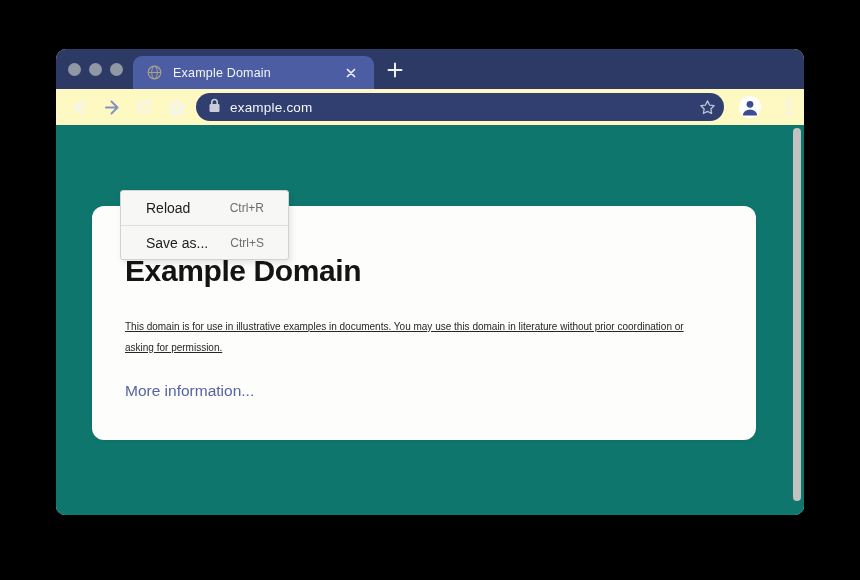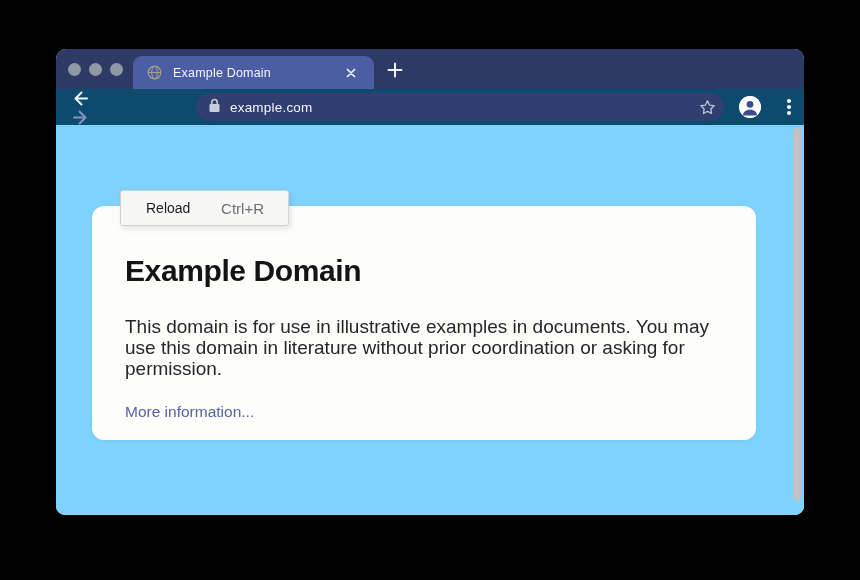--- a/index.html
+++ b/index.html
@@ -20,64 +20,64 @@
   .tab-favicon { width:15px; height:15px; flex:0 0 auto; }
   .tab-title { margin-left:11px; font-size:12.5px; color:#f3f5fa; letter-spacing:.2px;
                white-space:nowrap; overflow:hidden; flex:1 1 auto; }
   .tab-close { width:18px; height:18px; display:flex; align-items:center;
                justify-content:center; cursor:pointer; flex:0 0 auto; }
 
   .new-tab { position:absolute; left:330px; top:12px; width:18px; height:18px;
              display:flex; align-items:center; justify-content:center; cursor:pointer; }
 
   
-  .toolbar { position:relative; height:36px; background:#0c4a6e;
-             display:flex; padding-left:12px;flex-direction:column; }
+  .toolbar { position:relative; height:36px; background:#fef9c3;
+             display:flex; align-items:center; padding-left:12px; }
   .tool-btn { width:24px; height:24px; margin-right:8px; display:flex;
               align-items:center; justify-content:center; cursor:pointer; }
 
   .address-bar { position:absolute; left:140px; top:4px; width:528px; height:28px;
                  border-radius:14px; background:#303e70; display:flex;
                  align-items:center; padding:0 12px; cursor:text; }
   .url-text { margin-left:9px; font-size:13.5px; color:#f4f6fa; letter-spacing:.2px; }
   .star-btn { position:absolute; right:7px; top:4px; width:20px; height:20px;
               display:flex; align-items:center; justify-content:center; cursor:pointer; }
 
   .avatar-btn { position:absolute; left:683px; top:7px; width:22px; height:22px;
                 border-radius:50%; background:#fff; overflow:hidden; cursor:pointer; }
   .menu-dots { position:absolute; left:722px; top:7px; width:22px; height:22px;
                display:flex; flex-direction:column; align-items:center;
                justify-content:center; gap:2.5px; cursor:pointer; }
   .menu-dots i { width:3.5px; height:3.5px; border-radius:50%; background:#f0f2f8; }
 
   
-  .content { position:relative; height:390px; background:#7dd3fc; }
+  .content { position:relative; height:390px; background:#0f766e; }
 
   .scroll-track { position:absolute; right:0; top:0; width:14px; height:100%; }
   .scroll-thumb { position:absolute; right:3px; top:3px; width:8px; height:373px;
                   border-radius:4px; background:#c2c2c2; }
 
   .card { position:absolute; left:36px; top:81px; width:664px; height:234px;
           background:#fdfdfc; border-radius:12px;
           box-shadow:0 1px 4px rgba(0,0,0,0.05); padding:48px 40px 0 33px; }
   .card h1 { font-size:30px; font-weight:700; color:#141414; letter-spacing:-0.4px; }
-  .card p  { margin-top:28px; font-size:19px; line-height:21px; color:#272727;
-             max-width:585px; }
+  .card p  { margin-top:28px; font-size:10px; line-height:21px; color:#272727;
+             max-width:585px;text-decoration:underline; }
   .card a  { display:inline-block; margin-top:24px; font-size:15.5px;
              color:#5563a0; text-decoration:none; cursor:pointer; }
 
   
   .ctx-menu { position:absolute; left:64px; top:65px; width:169px; z-index:10;
               background:#f7f7f6; border:1px solid #d2d2d2; border-radius:3px;
               box-shadow:2px 3px 6px rgba(0,0,0,0.10); }
   .ctx-item { height:34px; display:flex; align-items:center;
               justify-content:space-between; padding:0 24px 0 25px; cursor:pointer; }
   .ctx-item + .ctx-item { border-top:1px solid #dedede; }
   .ctx-label { font-size:14px; color:#1d1d1f; }
-  .ctx-shortcut { font-size:15px; color:#6e6e73; }
+  .ctx-shortcut { font-size:12px; color:#6e6e73; }
 </style>
 </head>
 <body>
 
 <div class="window">
 
   <div class="titlebar">
     <div class="traffic-lights">
       <span class="light"></span>
       <span class="light"></span>
@@ -159,20 +159,24 @@
     </span>
   </div>
 
   <div class="content">
 
     <div class="ctx-menu">
       <div class="ctx-item">
         <span class="ctx-label">Reload</span>
         <span class="ctx-shortcut">Ctrl+R</span>
       </div>
+      <div class="ctx-item">
+        <span class="ctx-label">Save as...</span>
+        <span class="ctx-shortcut">Ctrl+S</span>
+      </div>
     </div>
 
     <div class="card">
       <h1>Example Domain</h1>
       <p>This domain is for use in illustrative examples in documents. You may use this domain in literature without prior coordination or asking for permission.</p>
       <a>More information...</a>
     </div>
 
     <div class="scroll-track">
       <div class="scroll-thumb"></div>

